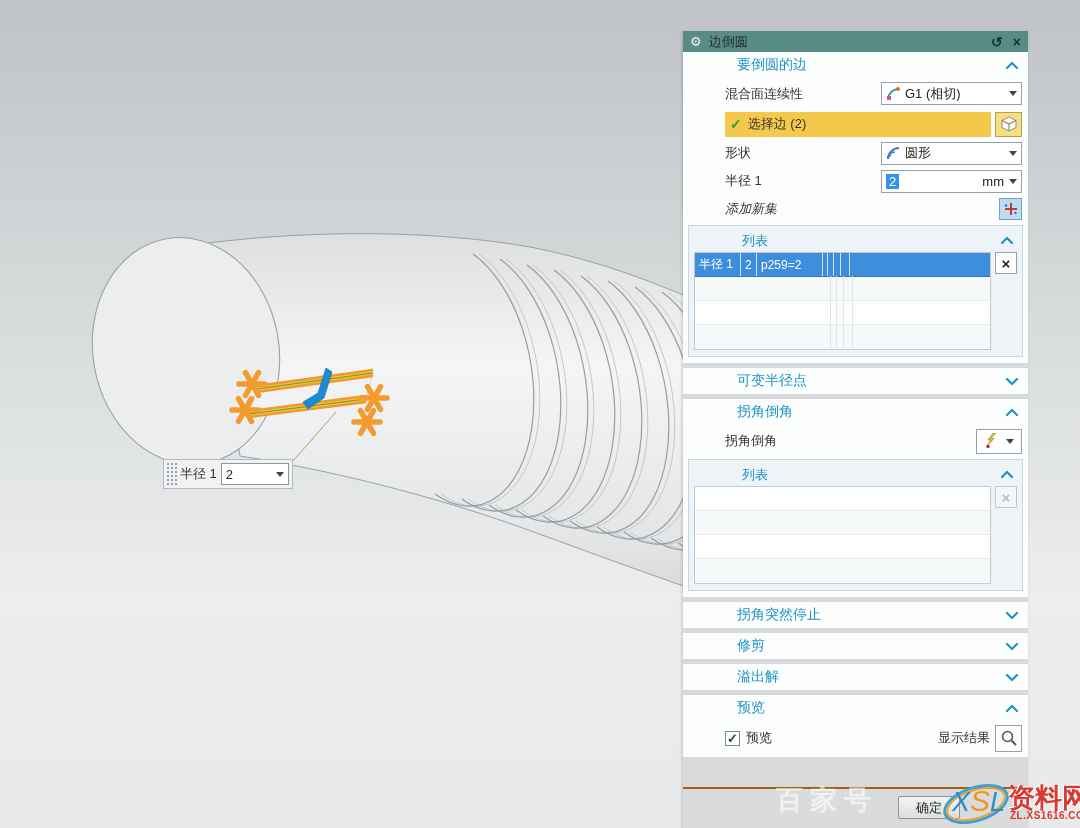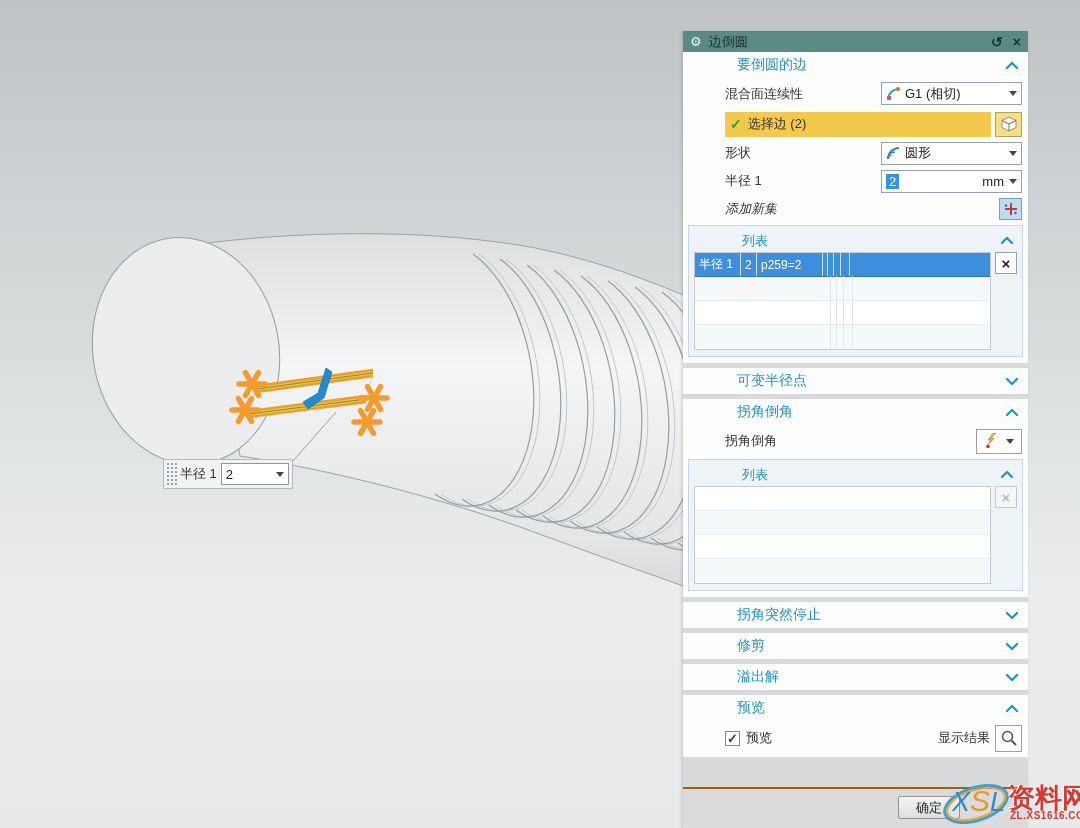--- a/index.html
+++ b/index.html
@@ -378,20 +378,21 @@
         </div>
       </div>
     </div>
 
     <div class="footer">
       <div class="ok-btn">确定</div>
     </div>
   </div>
 
   <div class="wm">
+    <span class="wm-baijia">百家号</span>
     <div class="wm-logo">
       <div class="wm-e1"></div>
         <div class="wm-e2"></div>
       <span class="wm-xsl"><span>X</span><span class="s">S</span><span>L</span></span>
     </div>
     <span class="wm-brand">资料网</span>
     <span class="wm-url">ZL.XS1616.COM</span>
   </div>
 
 </div>

